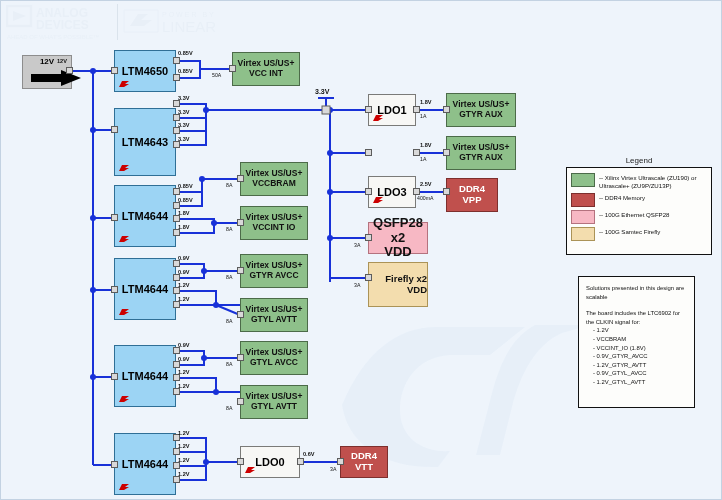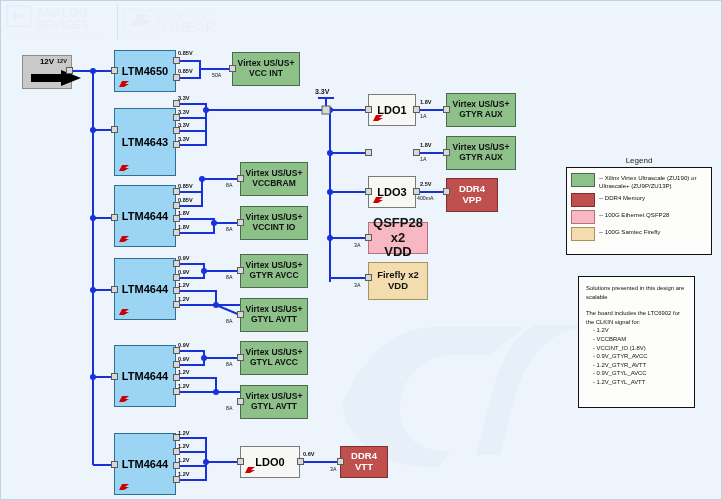--- a/index.html
+++ b/index.html
@@ -428,21 +428,21 @@
   </div>
   <div class="pin" style="left:337px;top:458px;"></div>
 
   <div class="node load-pink" style="left:368px;top:222px;width:60px;height:32px;">
     <span>QSFP28 x2</span>
     <span>VDD</span>
   </div>
   <div class="pin" style="left:365px;top:234px;"></div>
   <div class="alab" style="left:354px;top:242px;">3A</div>
 
-  <div class="node load-tan" style="left:368px;top:262px;width:60px;height:38px;">
+  <div class="node load-tan" style="left:368px;top:262px;width:60px;height:45px;align-items:flex-end;">
     <span>Firefly x2</span>
     <span>VDD</span>
   </div>
   <div class="pin" style="left:365px;top:274px;"></div>
   <div class="alab" style="left:354px;top:282px;">3A</div>
 
   <div class="legend-title">Legend</div>
   <div class="legend-box">
     <div class="lg-row">
       <div class="lg-sw" style="background:#8ec08a;border:1px solid #4c6b49;"></div>

